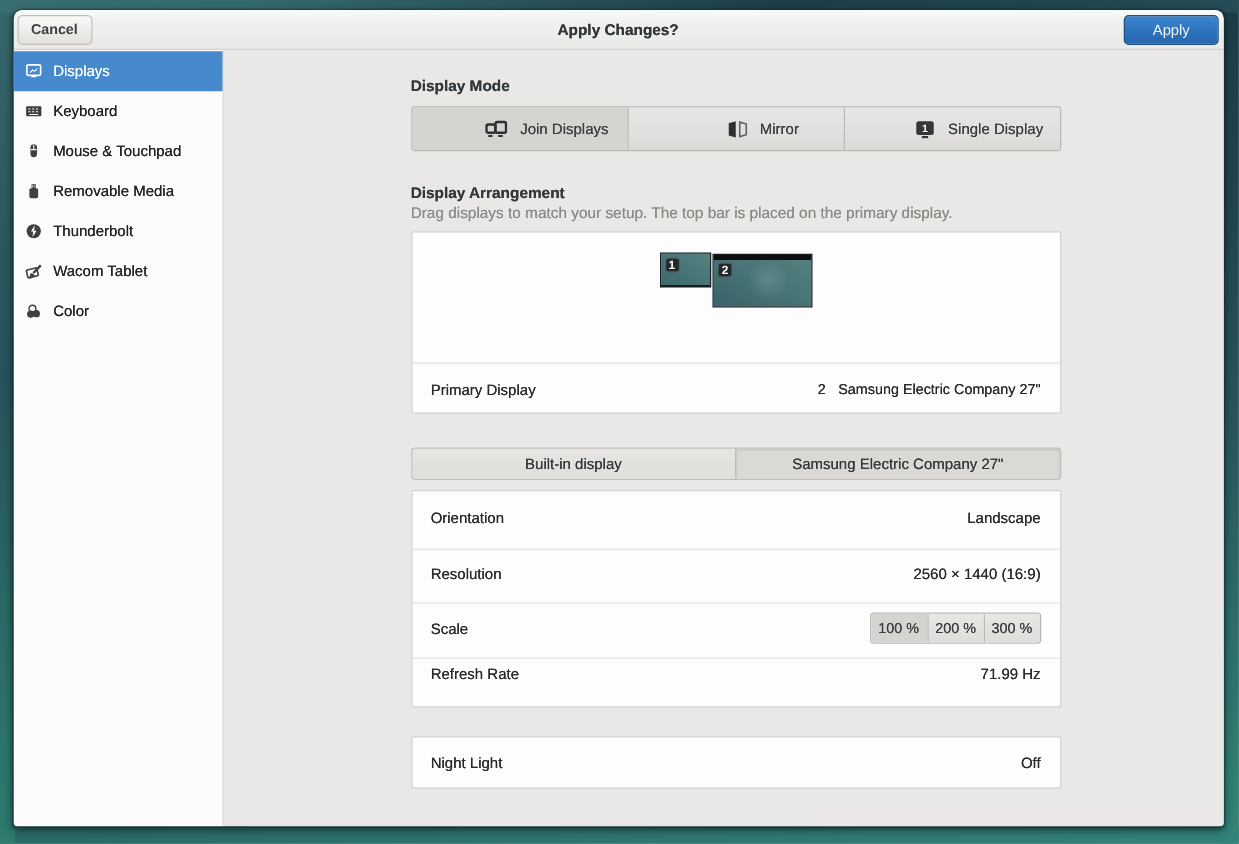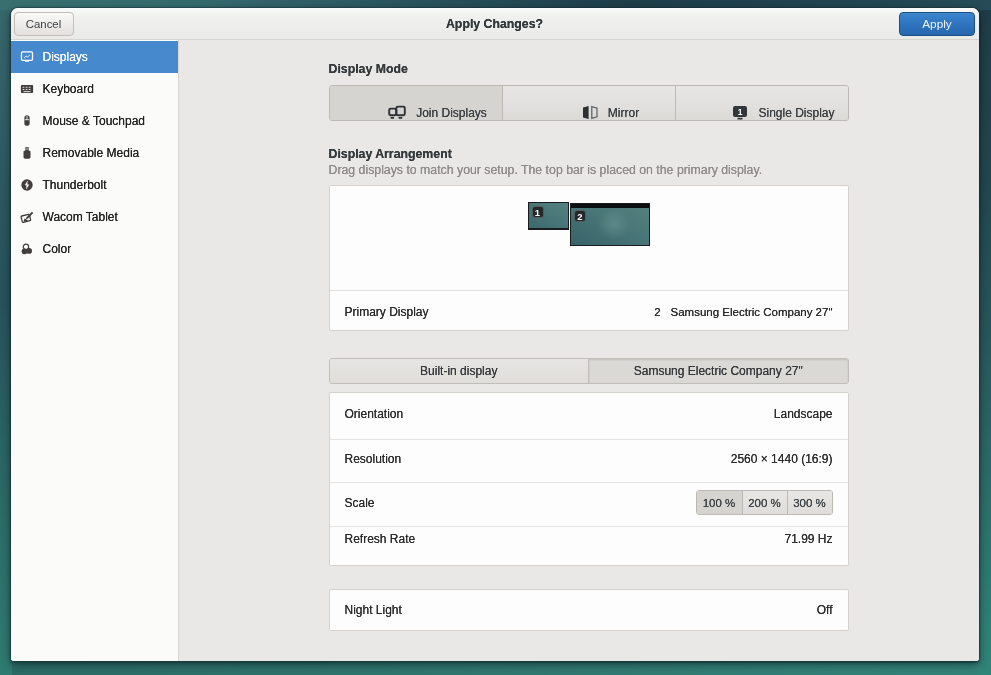--- a/index.html
+++ b/index.html
@@ -43,21 +43,21 @@
 #header .title {
   position:absolute; left:0; right:0; top:0; height:32px;
   display:flex; align-items:center; justify-content:center;
   font-size:12.3px; font-weight:bold; color:#32373a;
 }
 .btn-cancel {
   position:absolute; left:3px; top:4px; width:60px; height:24px;
   background: linear-gradient(to bottom, #f9f9f8 0%, #efeeec 45%, #e3e0dd 100%);
   border:1px solid #c3beb8; border-radius:4px;
   font-family:"Liberation Sans", sans-serif;
-  font-size:11.4px; color:#3a3f42;
+  font-size:11.4px; color:#3a3f42;font-weight:bold;
 }
 .btn-apply {
   position:absolute; right:3.5px; top:4px; width:76px; height:24px;
   background: linear-gradient(to bottom, #3c86cd 0%, #2f74c0 50%, #2767ad 100%);
   border:1px solid #1c4e83; border-radius:4px;
   font-family:"Liberation Sans", sans-serif;
   font-size:11.8px; color:#eef4fa;
 }
 
 #bodyarea { position:absolute; left:0; top:32px; width:100%; height:621px; }
@@ -77,21 +77,21 @@
   background:#e9e8e6;
 }
 #col { position:absolute; left:131px; top:0; width:520px; }
 .h { font-size:12.3px; font-weight:bold; color:#35393b; }
 
 #seg {
   position:absolute; left:0; top:45px; width:520px; height:36px;
   display:flex; border:1px solid #bcb8b3; border-radius:3px; overflow:hidden;
 }
 .segbtn {
-  flex:1; display:flex; align-items:flex-end; justify-content:center;
+  flex:1; display:flex; align-items:center; justify-content:center;
   font-size:12px; color:#3c4043; gap:10px;
   background: linear-gradient(to bottom, #e8e6e4 0%, #e2e0de 60%, #dcdad7 100%);
   padding-left: 44px;
 }
 .segbtn + .segbtn { border-left:1px solid #bcb8b3; }
 .segbtn.checked { background:#d6d4d1; }
 
 #card1 {
   position:absolute; left:0; top:145px; width:520px; height:146px;
   background:#fdfdfd; border:1px solid #d5d2ce; border-radius:2px;

